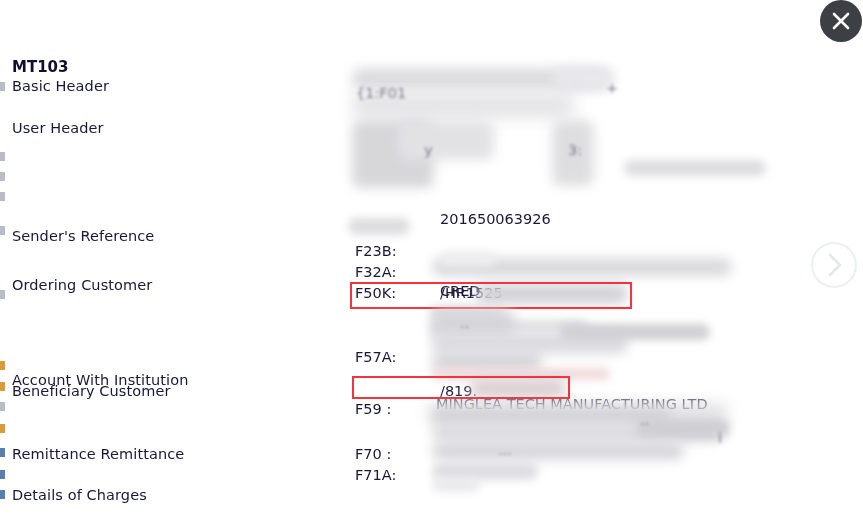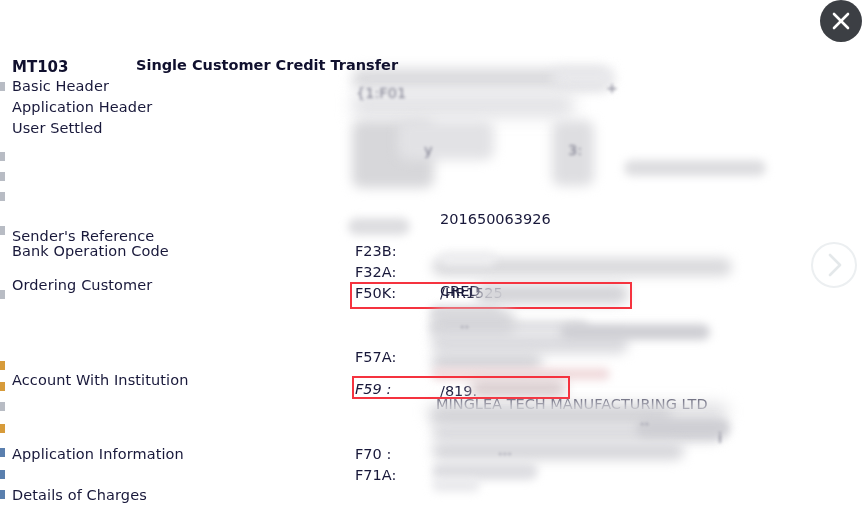--- a/index.html
+++ b/index.html
@@ -121,45 +121,42 @@
     <div class="blur" style="left:398px; top:120px; width:96px;  height:40px; background:#e2e2e5;"></div>
     <div class="blur" style="left:552px; top:120px; width:42px;  height:66px; background:#dedee1;"></div>
     <div class="blur hard" style="left:624px; top:160px; width:142px; height:16px; background:#dddde0;"></div>
     <div class="ghost" style="left:356px; top:85px;">{1:F01</div>
     <div class="ghost" style="left:606px; top:80px;">+</div>
     <div class="ghost" style="left:424px; top:142px;">y</div>
     <div class="ghost" style="left:568px; top:142px;">3:</div>
   </div>
 
   <div class="title-mt">MT103</div>
-  <div class="title-desc">Single Customer Credit Transfer</div>
 
   <div class="label" style="top:78px;">Basic Header</div>
-  <div class="label" style="top:99px;">Application Header</div>
-  <div class="label" style="top:120px;">User Settled</div>
+  <div class="label" style="top:120px;">User Header</div>
 
   <div class="tree-stub" style="top:82px;"></div>
   <div class="tree-stub" style="top:152px;"></div>
   <div class="tree-stub" style="top:172px;"></div>
   <div class="tree-stub" style="top:192px;"></div>
   <div class="tree-stub" style="top:226px;"></div>
   <div class="tree-stub" style="top:290px;"></div>
   <div class="tree-stub amber" style="top:361px;"></div>
   <div class="tree-stub amber" style="top:382px;"></div>
   <div class="tree-stub" style="top:402px;"></div>
   <div class="tree-stub amber" style="top:424px;"></div>
   <div class="tree-stub blue" style="top:448px;"></div>
   <div class="tree-stub blue" style="top:470px;"></div>
   <div class="tree-stub blue" style="top:490px;"></div>
 
   <div class="label" style="top:228px;">Sender's Reference</div>
   <div class="blur hard" style="left:348px; top:218px; width:62px; height:17px; background:#dddde0;"></div>
   <div class="value" style="top:211px;">201650063926</div>
 
-  <div class="label" style="top:243px;">Bank Operation Code</div>
   <div class="tag" style="top:243px;">F23B:</div>
   <div class="value" style="top:243px;margin-top:40px;">CRED</div>
 
   <div class="tag" style="top:264px;">F32A:</div>
   <div class="blur" style="left:432px; top:258px; width:300px; height:18px; background:#d9d9dc;"></div>
   <div class="blur hard" style="left:440px; top:252px; width:56px; height:14px; background:#eeeef0;"></div>
 
   <div class="label" style="top:277px;">Ordering Customer</div>
   <div class="tag" style="top:285px;text-align:right;">F50K:</div>
   <div class="value" style="top:285px;">/HR1525</div>
@@ -173,36 +170,37 @@
     <div class="blur" style="left:432px; top:332px; width:196px; height:22px; background:#dcdce0;"></div>
     <div class="blur hard" style="left:560px; top:324px; width:150px; height:16px; background:#cfcfd4;"></div>
     <div class="ghost" style="left:460px; top:315px;">..</div>
   </div>
 
   <div class="label" style="top:372px;">Account With Institution</div>
   <div class="tag" style="top:349px;">F57A:</div>
   <div class="blur" style="left:432px; top:352px; width:110px; height:20px; background:#d6d6da;"></div>
   <div class="blur hard" style="left:432px; top:368px; width:178px; height:12px; background:#f0dadc;"></div>
 
-  <div class="tag" style="top:381px;font-style:italic;">F59  :</div>
+  <div class="label" style="top:383px;">Beneficiary Customer</div>
+  <div class="tag" style="top:401px;">F59  :</div>
   <div class="value" style="top:383px;">/819.</div>
   <div class="blur" style="left:470px; top:379px; width:96px; height:19px; background:#dcd0d2;"></div>
   <div class="ghost strong" style="left:436px; top:396px;">MINGLEA TECH MANUFACTURING LTD</div>
   <div class="blur soft" style="left:428px; top:404px; width:300px; height:16px; background:#dddde0;"></div>
   <div class="redbox" style="left:352px; top:376px; width:218px; height:23px;"></div>
 
   <div>
     <div class="blur" style="left:432px; top:408px; width:240px; height:18px; background:#d4d4d8;"></div>
     <div class="blur" style="left:432px; top:424px; width:290px; height:18px; background:#dbdbdf;"></div>
     <div class="blur hard" style="left:636px; top:418px; width:94px; height:20px; background:#cfcfd4;"></div>
     <div class="ghost" style="left:640px; top:412px;">..</div>
     <div class="ghost" style="left:718px; top:430px;">i</div>
   </div>
 
-  <div class="label" style="top:446px;">Application Information</div>
+  <div class="label" style="top:446px;">Remittance Remittance</div>
   <div class="tag" style="top:446px;">F70  :</div>
   <div class="blur" style="left:432px; top:442px; width:252px; height:18px; background:#d7d7db;"></div>
   <div class="ghost" style="left:498px; top:442px;">...</div>
 
   <div class="label" style="top:487px;">Details of Charges</div>
   <div class="tag" style="top:467px;">F71A:</div>
   <div class="blur hard" style="left:432px; top:462px; width:106px; height:18px; background:#dedee2;"></div>
   <div class="blur hard" style="left:432px; top:478px; width:48px; height:14px; background:#e9e9ec;"></div>
 
   <div class="close-btn">

